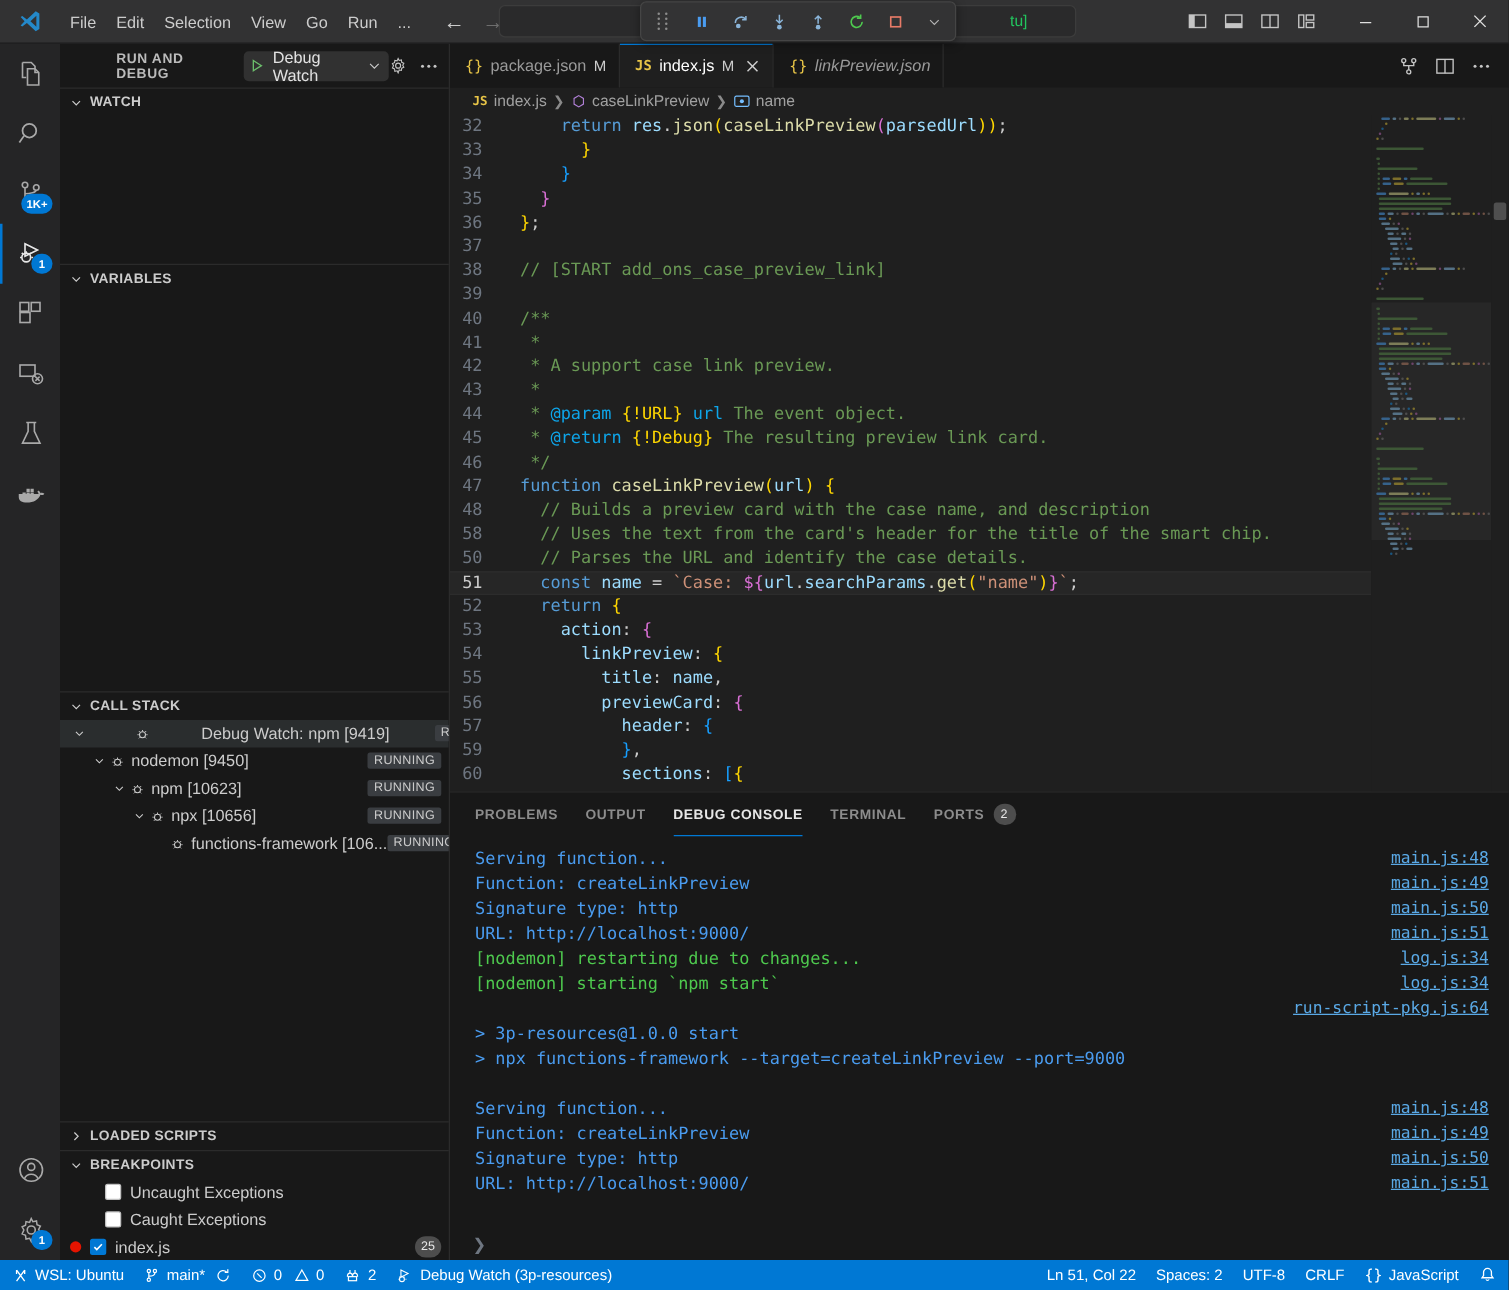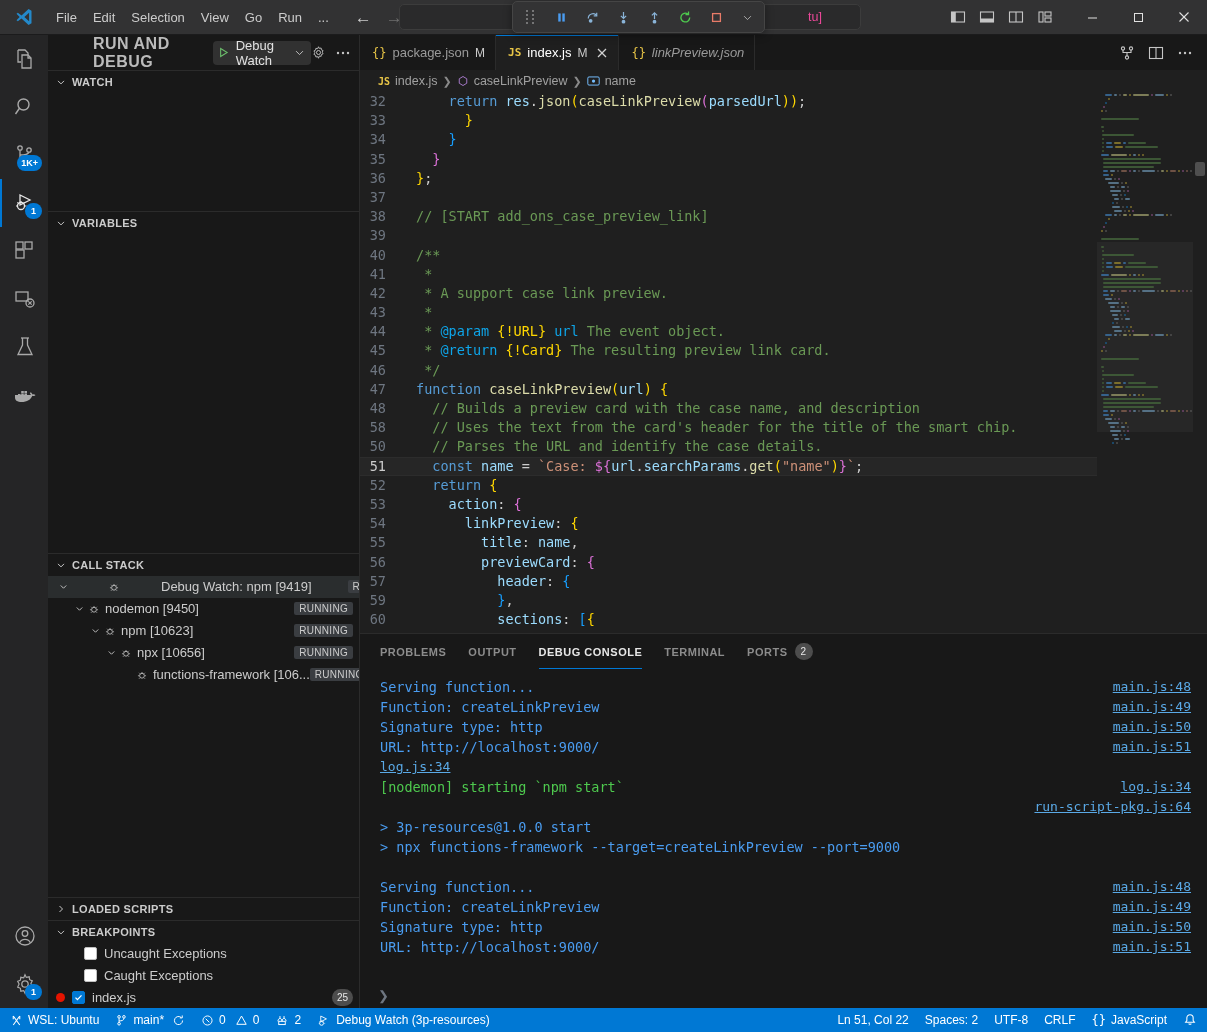--- a/index.html
+++ b/index.html
@@ -25,21 +25,21 @@
   }
   .nav-arrows { display: flex; align-items: center; gap: 14px; margin-left: 18px; }
   .arrow { font-size: 17px; color: #cccccc; line-height: 1; }
   .arrow.dim { color: #6e6e6e; }
   .searchbox {
     position: absolute; left: 399px; top: 4px; width: 462px; height: 26px;
     background: #2a2a2b; border: 1px solid #3c3c3c; border-radius: 5px;
     display: flex; align-items: center; justify-content: center;
     color: #9d9d9d; font-size: 12.5px; overflow: hidden;
   }
-  .searchbox .sb-text { margin-left: 370px; color: #ec4899; white-space: nowrap; }
+  .searchbox .sb-text { margin-left: 370px; color: #22c55e; white-space: nowrap; }
   .debug-toolbar {
     position: absolute; left: 512px; top: 1px; height: 32px;
     background: #333334; border: 1px solid #454545; border-radius: 5px;
     display: flex; align-items: center; padding: 0 7px; gap: 11px; z-index: 5;
     box-shadow: 0 2px 8px #00000060;
   }
   .dt-btn { width: 20px; height: 22px; display: flex; align-items: center; justify-content: center; border-radius: 3px; }
   .grip { display: grid; grid-template-columns: 3px 3px; gap: 2px 3px; }
   .grip i { width: 2px; height: 2px; background: #8c8c8c; border-radius: 50%; display: block; }
   .win-ctrls { margin-left: auto; display: flex; align-items: center; height: 35px; }
@@ -65,21 +65,21 @@
     display: flex; align-items: center; justify-content: center; padding: 0 4px;
     font-family: "Liberation Sans", sans-serif;
   }
   .ab-spacer { flex: 1 1 auto; }
 
   
   .sidebar { width: 312px; background: #181818; display: flex; flex-direction: column; flex: 0 0 312px; border-right: 1px solid #2b2b2b; }
   .sb-header {
     height: 35px; display: flex; align-items: center; padding: 0 8px 0 20px; flex: 0 0 35px;
   }
-  .sb-title { font-size: 16px; font-weight: bold; letter-spacing: .5px; color: #bbbbbb; text-transform: uppercase; padding-left: 25px; }
+  .sb-title { font-size: 11px; font-weight: bold; letter-spacing: .5px; color: #bbbbbb; text-transform: uppercase; padding-left: 25px; }
   .cfg-picker {
     display: flex; align-items: center; gap: 6px; background: #313131; border-radius: 4px;
     height: 24px; padding: 0 6px 0 4px; margin-left: 10px;
   }
   .cfg-name { font-size: 13px; color: #e2e2e2; }
   .sb-actions { margin-left: auto; display: flex; align-items: center; gap: 9px; }
   .section { border-top: 1px solid #2b2b2b; display: flex; flex-direction: column; min-height: 0; }
   .sec-head {
     height: 22px; display: flex; align-items: center; gap: 4px; padding-left: 6px; flex: 0 0 22px;
     font-size: 11px; font-weight: bold; color: #cccccc; letter-spacing: .3px;
@@ -671,21 +671,21 @@
             <div class="cl"><span class="ln">35</span><span class="ctext"><span class="t-plain">  </span><span class="t-b2">}</span></span></div>
             <div class="cl"><span class="ln">36</span><span class="ctext"><span class="t-b1">}</span><span class="t-plain">;</span></span></div>
             <div class="cl"><span class="ln">37</span><span class="ctext"></span></div>
             <div class="cl"><span class="ln">38</span><span class="ctext"><span class="t-cmt">// [START add_ons_case_preview_link]</span></span></div>
             <div class="cl"><span class="ln">39</span><span class="ctext"></span></div>
             <div class="cl"><span class="ln">40</span><span class="ctext"><span class="t-cmt">/**</span></span></div>
             <div class="cl"><span class="ln">41</span><span class="ctext"><span class="t-cmt"> *</span></span></div>
             <div class="cl"><span class="ln">42</span><span class="ctext"><span class="t-cmt"> * A support case link preview.</span></span></div>
             <div class="cl"><span class="ln">43</span><span class="ctext"><span class="t-cmt"> *</span></span></div>
             <div class="cl"><span class="ln">44</span><span class="ctext"><span class="t-cmt"> * </span><span class="t-doctag">@param</span><span class="t-cmt"> </span><span class="t-b1">{!URL}</span><span class="t-cmt"> </span><span class="t-doctag">url</span><span class="t-cmt"> The event object.</span></span></div>
-            <div class="cl"><span class="ln">45</span><span class="ctext"><span class="t-cmt"> * </span><span class="t-doctag">@return</span><span class="t-cmt"> </span><span class="t-b1">{!Card}</span><span class="t-cmt"> The resulting preview link card.</span></span></div>
+            <div class="cl"><span class="ln">45</span><span class="ctext"><span class="t-cmt"> * </span><span class="t-doctag">@return</span><span class="t-cmt"> </span><span class="t-b1">{!Debug}</span><span class="t-cmt"> The resulting preview link card.</span></span></div>
             <div class="cl"><span class="ln">46</span><span class="ctext"><span class="t-cmt"> */</span></span></div>
             <div class="cl"><span class="ln">47</span><span class="ctext"><span class="t-kw">function</span><span class="t-plain"> </span><span class="t-fn">caseLinkPreview</span><span class="t-b1">(</span><span class="t-var">url</span><span class="t-b1">)</span><span class="t-plain"> </span><span class="t-b1">{</span></span></div>
             <div class="cl"><span class="ln">48</span><span class="ctext"><span class="t-cmt">  // Builds a preview card with the case name, and description</span></span></div>
             <div class="cl"><span class="ln">58</span><span class="ctext"><span class="t-cmt">  // Uses the text from the card's header for the title of the smart chip.</span></span></div>
             <div class="cl"><span class="ln">50</span><span class="ctext"><span class="t-cmt">  // Parses the URL and identify the case details.</span></span></div>
             <div class="cl cur"><span class="ln">51</span><span class="ctext"><span class="t-plain">  </span><span class="t-kw">const</span><span class="t-plain"> </span><span class="t-var">name</span><span class="t-plain"> = </span><span class="t-str">`Case: </span><span class="t-dollar">${</span><span class="t-var">url</span><span class="t-plain">.</span><span class="t-var">searchParams</span><span class="t-plain">.</span><span class="t-fn">get</span><span class="t-b1">(</span><span class="t-str">"name"</span><span class="t-b1">)</span><span class="t-dollar">}</span><span class="t-str">`</span><span class="t-plain">;</span></span></div>
             <div class="cl"><span class="ln">52</span><span class="ctext"><span class="t-plain">  </span><span class="t-kw">return</span><span class="t-plain"> </span><span class="t-b1">{</span></span></div>
             <div class="cl"><span class="ln">53</span><span class="ctext"><span class="t-plain">    </span><span class="t-var">action</span><span class="t-plain">: </span><span class="t-b2">{</span></span></div>
             <div class="cl"><span class="ln">54</span><span class="ctext"><span class="t-plain">      </span><span class="t-var">linkPreview</span><span class="t-plain">: </span><span class="t-b1">{</span></span></div>
             <div class="cl"><span class="ln">55</span><span class="ctext"><span class="t-plain">        </span><span class="t-var">title</span><span class="t-plain">: </span><span class="t-var">name</span><span class="t-plain">,</span></span></div>
@@ -1139,21 +1139,21 @@
           <div class="ptab">
             <span>PORTS</span>
             <span class="ptab-badge">2</span>
           </div>
         </div>
         <div class="console" id="console-out">
             <div class="coutrow"><span class="co-msg c-blue">Serving function...</span><span class="co-link">main.js:48</span></div>
             <div class="coutrow"><span class="co-msg c-blue">Function: createLinkPreview</span><span class="co-link">main.js:49</span></div>
             <div class="coutrow"><span class="co-msg c-blue">Signature type: http</span><span class="co-link">main.js:50</span></div>
             <div class="coutrow"><span class="co-msg c-blue">URL: http://localhost:9000/</span><span class="co-link">main.js:51</span></div>
-            <div class="coutrow"><span class="co-link">log.js:34</span></div>
+            <div class="coutrow"><span class="co-msg c-green">[nodemon] restarting due to changes...</span><span class="co-link">log.js:34</span></div>
             <div class="coutrow"><span class="co-msg c-green">[nodemon] starting `npm start`</span><span class="co-link">log.js:34</span></div>
             <div class="coutrow"><span class="co-msg c-blue"></span><span class="co-link">run-script-pkg.js:64</span></div>
             <div class="coutrow"><span class="co-msg c-blue">&gt; 3p-resources@1.0.0 start</span><span class="co-link" style="text-decoration: none;"></span></div>
             <div class="coutrow"><span class="co-msg c-blue">&gt; npx functions-framework --target=createLinkPreview --port=9000</span><span class="co-link" style="text-decoration: none;"></span></div>
             <div class="coutrow"><span class="co-msg c-blue"></span><span class="co-link" style="text-decoration: none;"></span></div>
             <div class="coutrow"><span class="co-msg c-blue">Serving function...</span><span class="co-link">main.js:48</span></div>
             <div class="coutrow"><span class="co-msg c-blue">Function: createLinkPreview</span><span class="co-link">main.js:49</span></div>
             <div class="coutrow"><span class="co-msg c-blue">Signature type: http</span><span class="co-link">main.js:50</span></div>
             <div class="coutrow"><span class="co-msg c-blue">URL: http://localhost:9000/</span><span class="co-link">main.js:51</span></div>
           </div>

